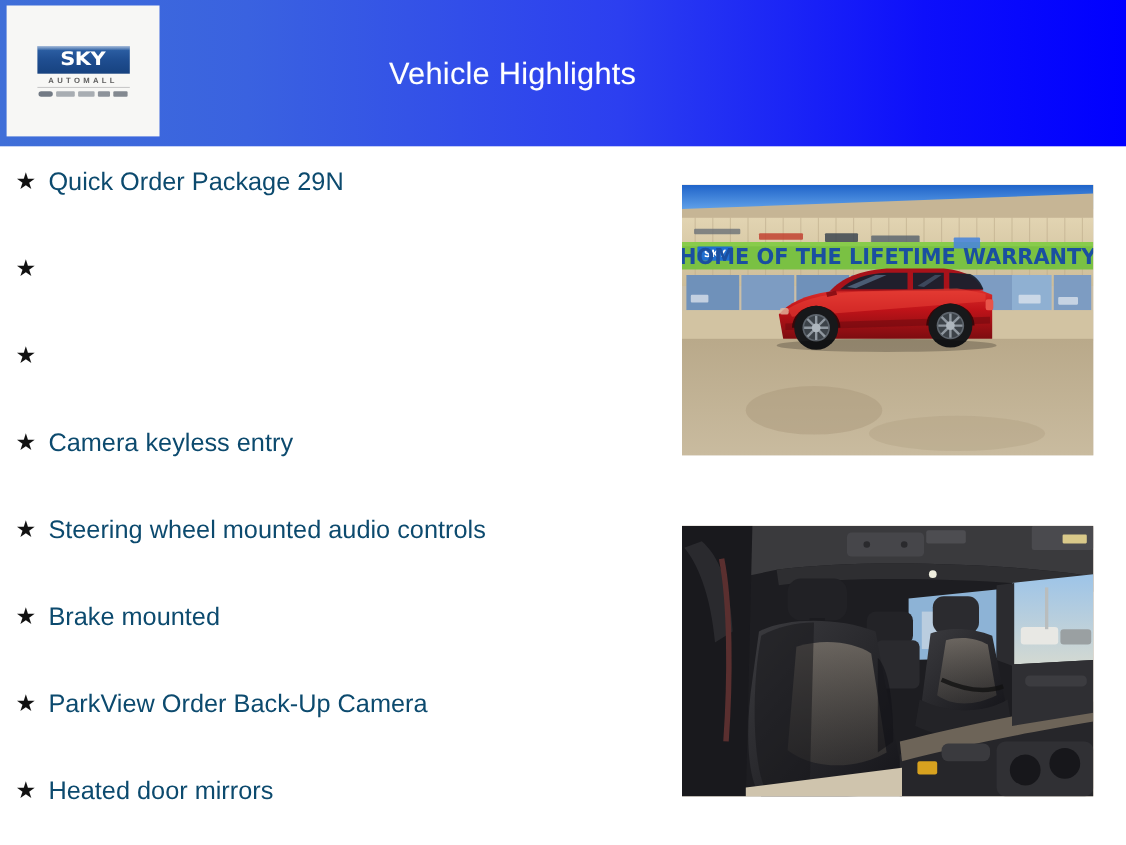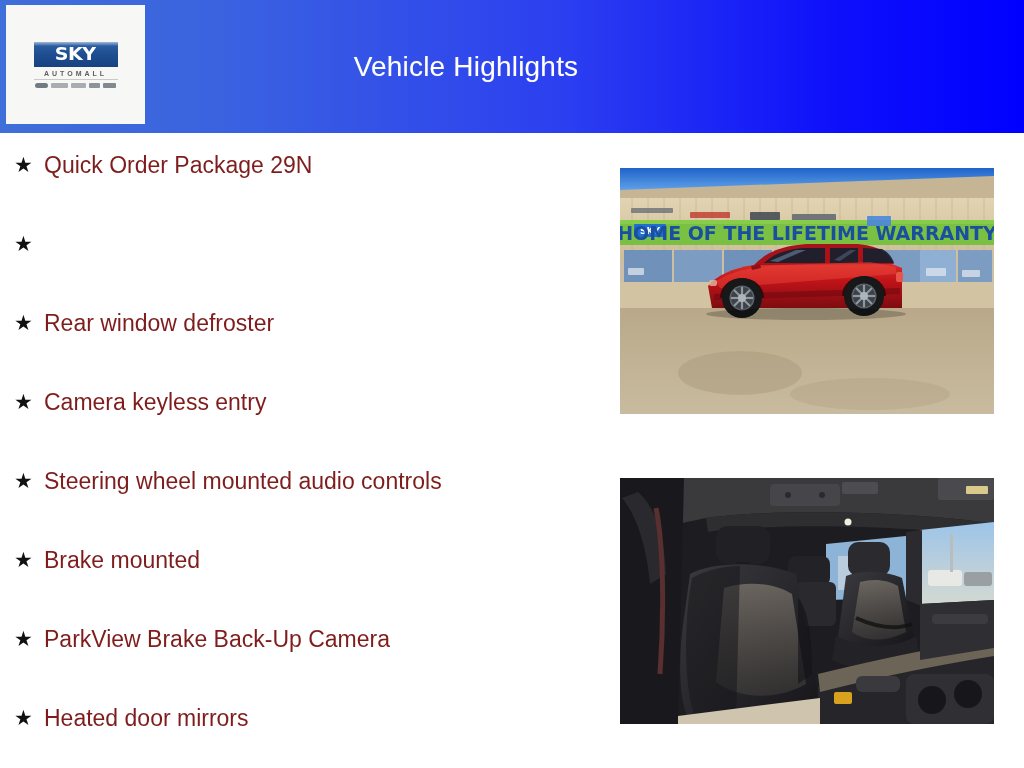--- a/index.html
+++ b/index.html
@@ -67,21 +67,21 @@
   .feature-row{
     display:flex;align-items:flex-start;
     height:79px;
   }
   .feature-star{
     width:30px;flex:0 0 30px;
     font-size:21px;line-height:26px;color:#111111;
     font-family:"DejaVu Sans",sans-serif;
   }
   .feature-text{
-    font-size:23px;line-height:26px;color:#7f1d1d;
+    font-size:23px;line-height:26px;color:#0c4a6e;
     white-space:nowrap;
   }
 
   
   .photo{position:absolute;overflow:hidden;background:#cbbfa8;}
   #photo-exterior{left:620px;top:168px;width:374px;height:246px;}
   #photo-interior{left:620px;top:478px;width:374px;height:246px;}
   .photo svg{display:block;width:100%;height:100%;}
 </style>
 </head>
@@ -113,37 +113,36 @@
   <div class="features">
     <div class="feature-row">
       <span class="feature-star">★</span>
       <span class="feature-text">Quick Order Package 29N</span>
     </div>
     <div class="feature-row">
       <span class="feature-star">★</span>
     </div>
     <div class="feature-row">
       <span class="feature-star">★</span>
-      <span class="feature-text">Rear window defroster</span>
     </div>
     <div class="feature-row">
       <span class="feature-star">★</span>
       <span class="feature-text">Camera keyless entry</span>
     </div>
     <div class="feature-row">
       <span class="feature-star">★</span>
       <span class="feature-text">Steering wheel mounted audio controls</span>
     </div>
     <div class="feature-row">
       <span class="feature-star">★</span>
       <span class="feature-text">Brake mounted</span>
     </div>
     <div class="feature-row">
       <span class="feature-star">★</span>
-      <span class="feature-text">ParkView Brake Back-Up Camera</span>
+      <span class="feature-text">ParkView Order Back-Up Camera</span>
     </div>
     <div class="feature-row">
       <span class="feature-star">★</span>
       <span class="feature-text">Heated door mirrors</span>
     </div>
   </div>
 
   <div class="photo" id="photo-exterior">
     <svg viewBox="0 0 374 246" preserveAspectRatio="none">
       <defs>

